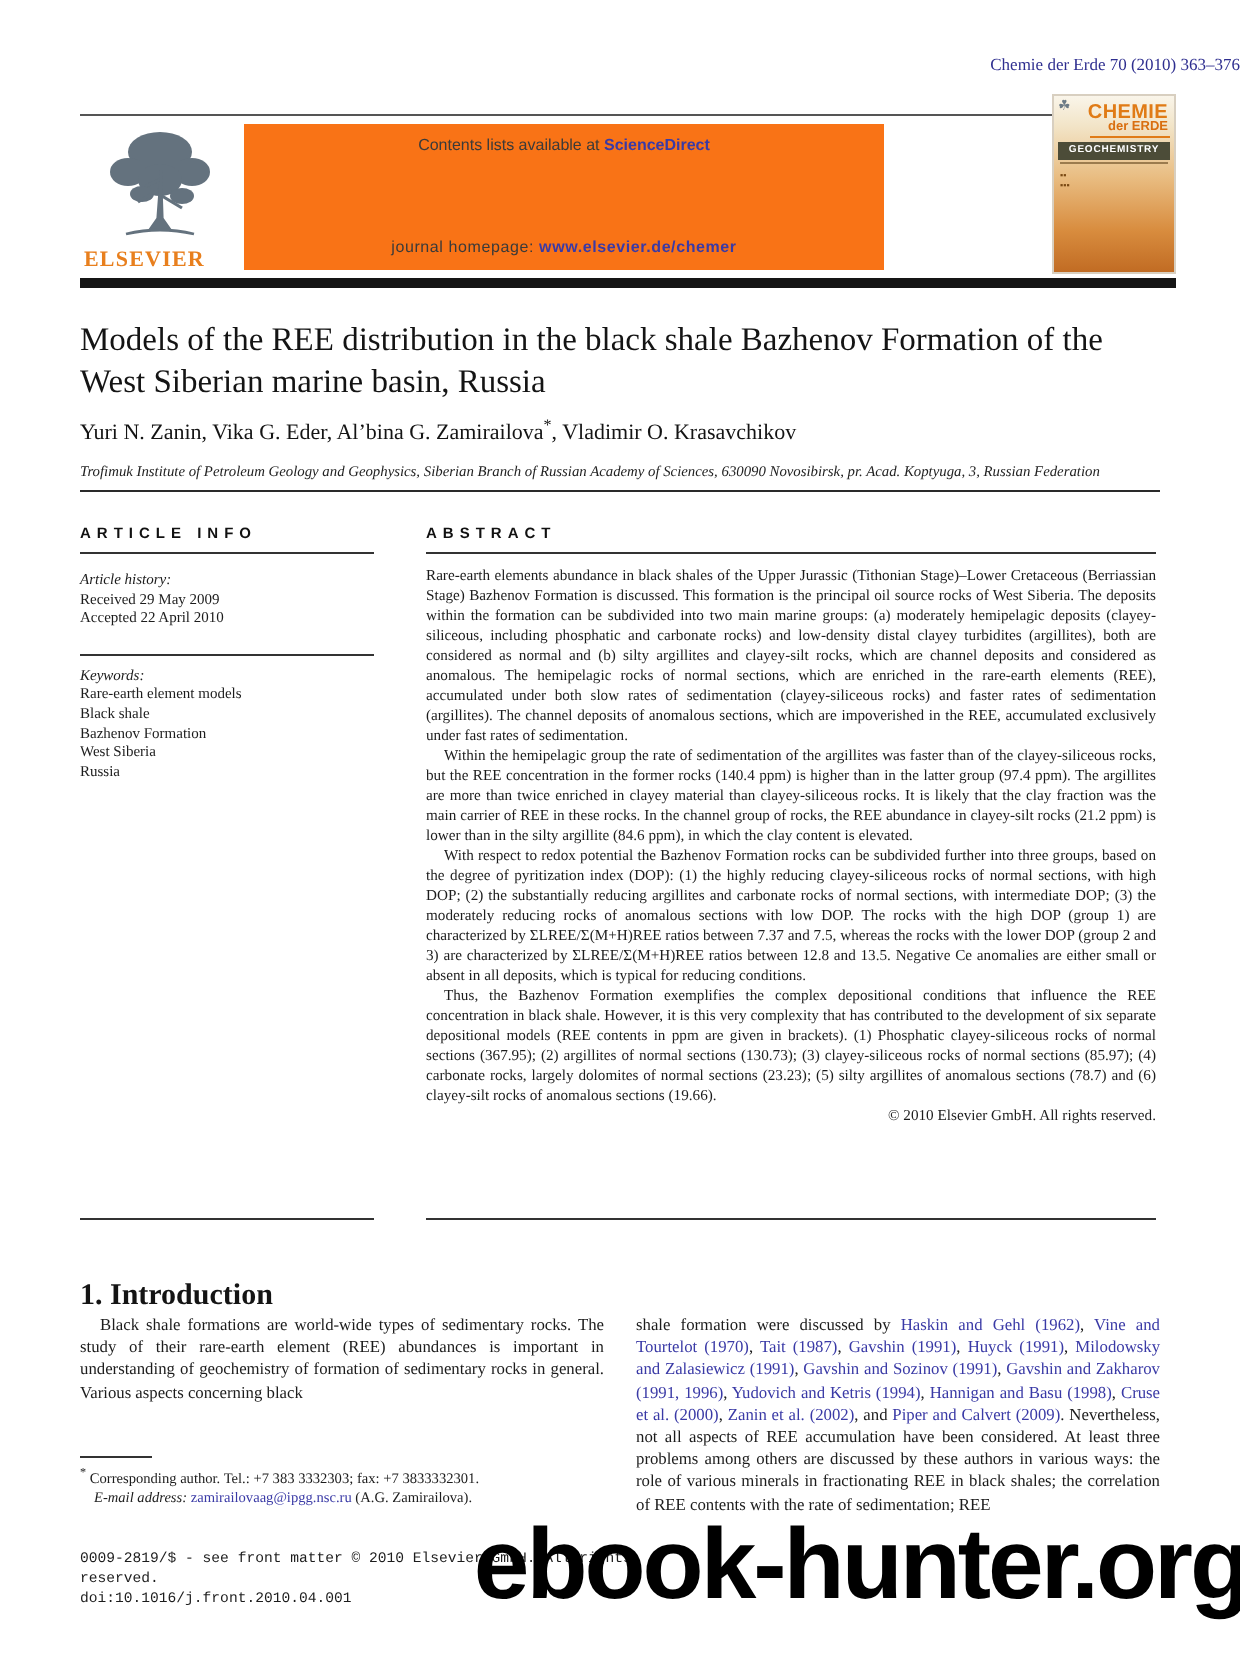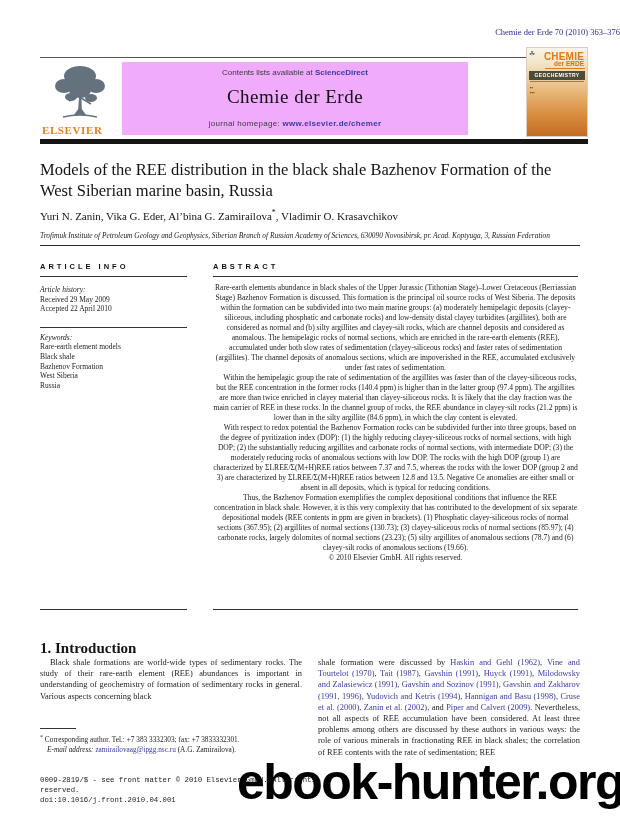--- a/index.html
+++ b/index.html
@@ -7,21 +7,21 @@
     width:620px;height:827px;position:relative;overflow:hidden;
     background:#ffffff;color:#1c1c1c;
     font-family:"Liberation Serif", serif;
     -webkit-font-smoothing:antialiased;
   }
   .abs{position:absolute;}
   
   .citation{top:27px;left:0;width:620px;text-align:right;font-size:8.5px;color:#2e2e8f;}
   
   .thin-rule{top:57px;left:40px;width:548px;border-top:1px solid #555;}
-  .graybox{left:122px;top:62px;width:320px;height:73px;background:#f0abfc;padding-left:26px;}
+  .graybox{left:122px;top:62px;width:320px;height:73px;background:#f97316;}
   .contents-line{position:absolute;top:6px;left:0;width:100%;text-align:center;
     font-family:"Liberation Sans", sans-serif;font-size:8px;color:#3a3a3a;}
   .link{color:#3a3aa6;}
   .journal-name{position:absolute;top:24px;left:0;width:100%;text-align:center;
     font-size:19px;color:#111;letter-spacing:0.5px;}
   .homepage-line{position:absolute;bottom:7px;left:0;width:100%;text-align:center;
     font-family:"Liberation Sans", sans-serif;font-size:8px;color:#3a3a3a;letter-spacing:0.3px;}
   .elsevier{left:42px;top:62px;width:76px;height:74px;text-align:center;}
   .elsevier-word{position:absolute;bottom:0;left:0;width:100%;text-align:left;
     font-family:"Liberation Serif", serif;font-weight:700;font-size:11px;color:#e87f1d;letter-spacing:0.6px;}
@@ -48,21 +48,21 @@
     letter-spacing:3px;color:#111;}
   .head-info{top:262px;left:40px;}
   .head-abs{top:262px;left:213px;}
   .rule-info-top{top:276px;left:40px;width:147px;border-top:1px solid #333;}
   .rule-abs-top{top:276px;left:213px;width:365px;border-top:1px solid #333;}
   .info-col{top:285px;left:40px;width:155px;font-size:7.5px;line-height:9.6px;color:#1c1c1c;}
   .info-label{font-style:italic;}
   .info-gap{height:13px;}
   .abstract{top:283px;left:213px;width:365px;font-size:7.6px;line-height:10px;
     text-align:justify;color:#1c1c1c;}
-  .abstract p{margin:0;text-align:center;}
+  .abstract p{margin:0;}
   .abstract p + p{text-indent:9px;}
   .copyright{text-align:right;text-indent:0 !important;}
   .rule-info-bottom{top:609px;left:40px;width:147px;border-top:1px solid #333;}
   .rule-abs-bottom{top:609px;left:213px;width:365px;border-top:1px solid #333;}
   
   .intro-head{top:640px;left:40px;font-size:15px;font-weight:700;color:#141414;}
   .body-col{font-size:8.4px;line-height:11.2px;text-align:justify;color:#1c1c1c;}
   .col-left{top:657px;left:40px;width:262px;}
   .col-left p{margin:0;text-indent:10px;}
   .col-right{top:657px;left:318px;width:262px;}
@@ -96,21 +96,20 @@
     <path d="M28 32 L18 38 M30 35 L40 41 M28.5 27 L22 30" stroke="#64727e" stroke-width="1.6" fill="none"></path>
     <path d="M12 54 Q29 50 46 54" stroke="#64727e" stroke-width="1.4" fill="none"></path>
   </svg>
   <div class="elsevier-word">ELSEVIER</div>
 </div>
 
 <div class="abs graybox">
   <div class="contents-line">
     <span>Contents lists available at </span><span class="link" style="font-weight:700">ScienceDirect</span>
   </div>
-  <div class="journal-name">Chemie der Erde</div>
   <div class="homepage-line">
     <span>journal homepage: </span><span class="link" style="font-weight:700">www.elsevier.de/chemer</span>
   </div>
 </div>
 
 <div class="abs cover">
   <div class="cover-tree">☘</div>
   <div class="cover-t1">CHEMIE</div>
   <div class="cover-t2">der ERDE</div>
   <div class="cover-bar"></div>

